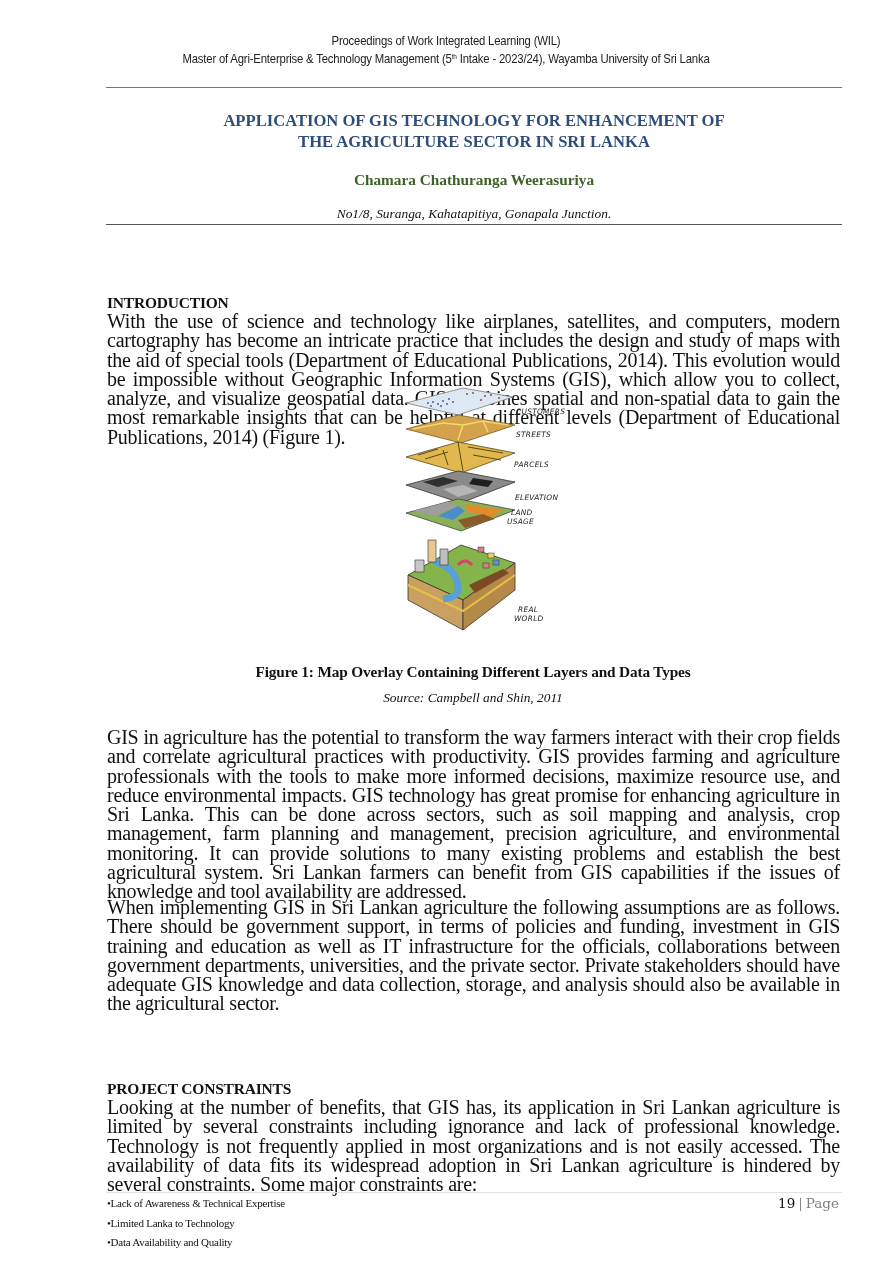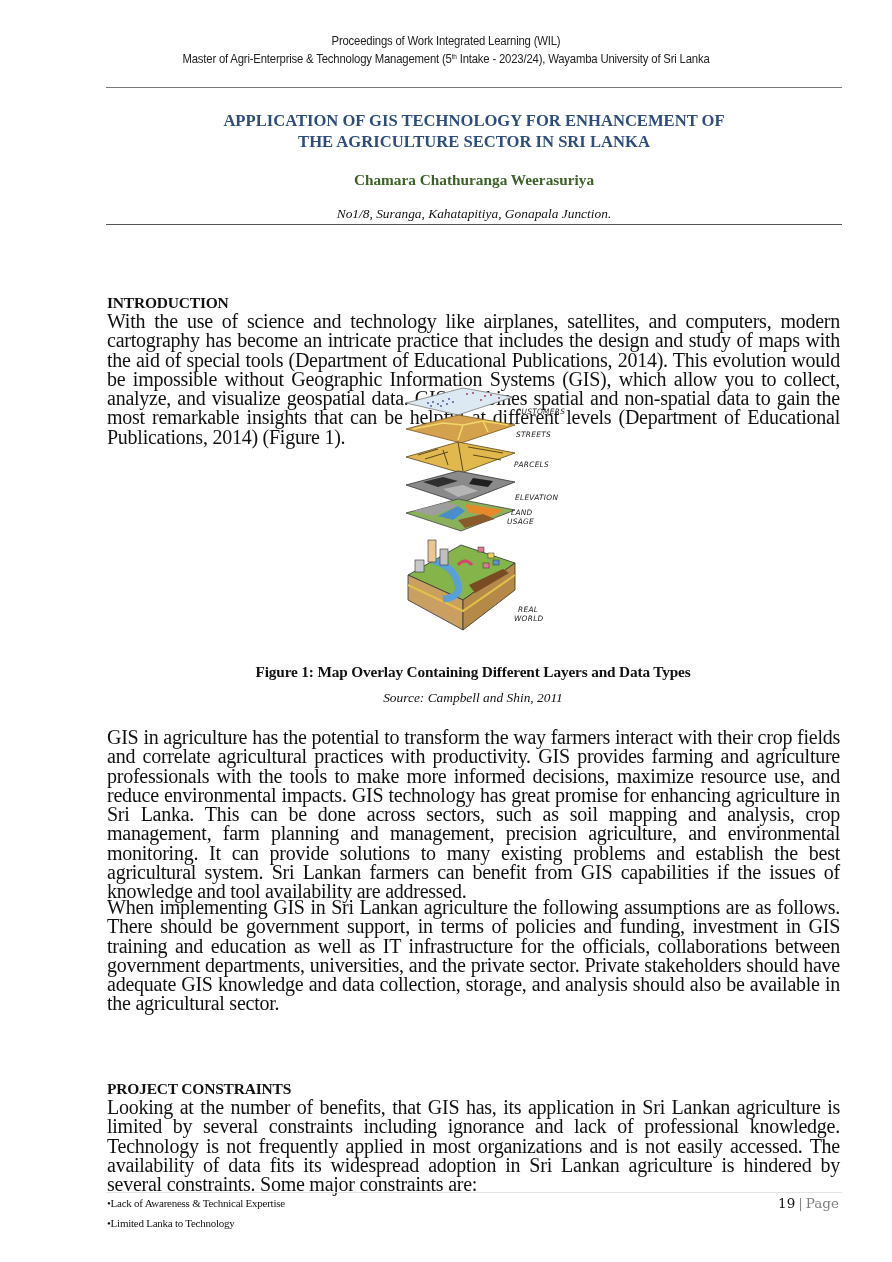--- a/index.html
+++ b/index.html
@@ -126,18 +126,19 @@
 
 <div class="section" style="top:898px;">
   <div class="sec-body">When implementing GIS in Sri Lankan agriculture the following assumptions are as follows. There should be government support, in terms of policies and funding, investment in GIS training and education as well as IT infrastructure for the officials, collaborations between government departments, universities, and the private sector. Private stakeholders should have adequate GIS knowledge and data collection, storage, and analysis should also be available in the agricultural sector.</div>
 </div>
 
 <div class="section" style="top:1031px;">
   <div class="sec-head">PROJECT CONSTRAINTS</div>
   <div class="sec-body">Looking at the number of benefits, that GIS has, its application in Sri Lankan agriculture is limited by several constraints including ignorance and lack of professional knowledge. Technology is not frequently applied in most organizations and is not easily accessed. The availability of data fits its widespread adoption in Sri Lankan agriculture is hindered by several constraints. Some major constraints are:</div>
   <div class="bullet">•Lack of Awareness &amp; Technical Expertise</div>
   <div class="bullet">•Limited Lanka to Technology</div>
+  <div class="bullet">•Data Availability and Quality</div>
 </div>
 
 <div class="hr-foot"></div>
 <div class="foot">
   <span class="num">19</span><span class="sep">|</span><span class="pg">Page</span>
 </div>
 
 </body></html>

